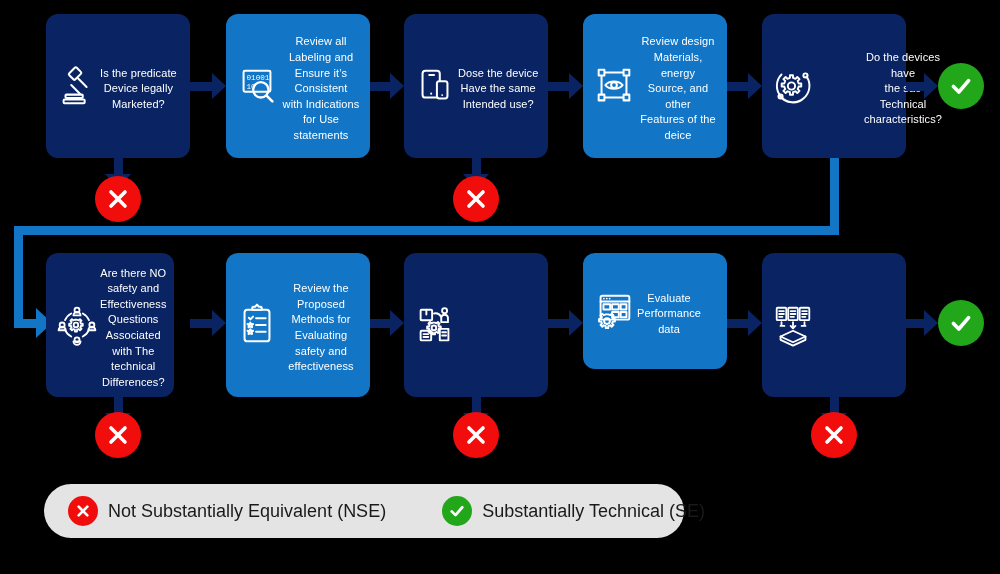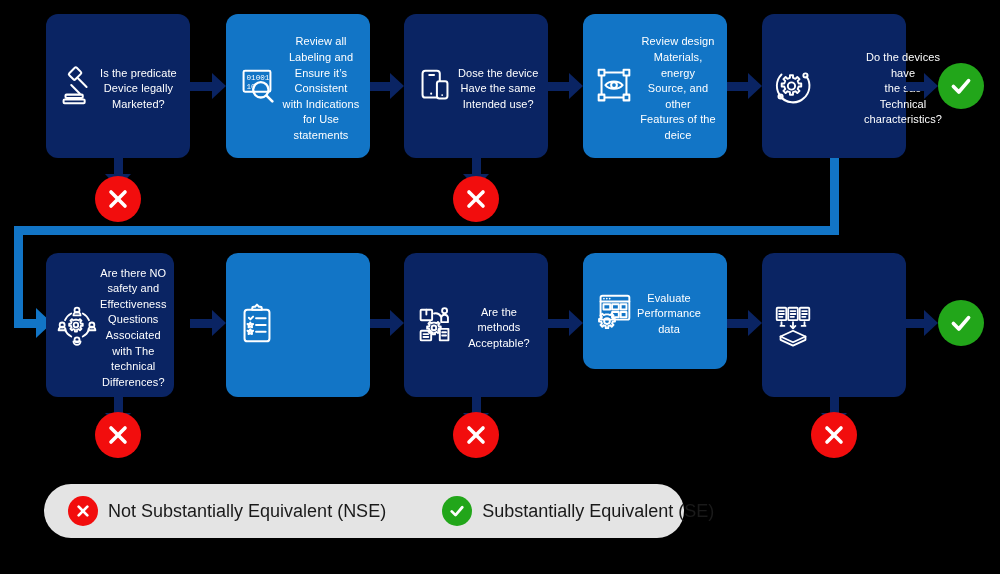--- a/index.html
+++ b/index.html
@@ -305,42 +305,43 @@
         <rect x="11" y="8" width="26" height="33" rx="3"></rect>
         <path d="M19 8 v-1.5 a1.5 1.5 0 0 1 1.5-1.5 h1.5 l2-2.2 2 2.2 h1.5 a1.5 1.5 0 0 1 1.5 1.5 V8 z" fill="#1275C6"></path>
         <path d="M15.5 16.5 l1.6 1.6 2.8-2.8"></path>
         <line x1="23" y1="17" x2="33" y2="17"></line>
         <path d="M17 21.5 l.9 1.8 2-.3-1.4 1.4 .3 2-1.8-.9-1.8 .9 .3-2-1.4-1.4 2 .3z"></path>
         <line x1="23" y1="24" x2="33" y2="24"></line>
         <path d="M17 28.5 l.9 1.8 2-.3-1.4 1.4 .3 2-1.8-.9-1.8 .9 .3-2-1.4-1.4 2 .3z"></path>
         <line x1="23" y1="31" x2="33" y2="31"></line>
       </svg>
     </span>
+    <span class="caption">Review the Proposed
+Methods for Evaluating
+safety and effectiveness</span>
   </div>
 
   <div class="box dark" style="left:404px; top:253px; width:144px; height:144px;">
     <span class="ico">
       <svg viewBox="0 0 48 48" fill="none" stroke="#ffffff" stroke-width="2" stroke-linecap="round" stroke-linejoin="round">
         <rect x="9" y="8" width="12" height="11" rx="1"></rect>
         <line x1="15" y1="8" x2="15" y2="13"></line>
         <path d="M23 12 q5 -1 7 3"></path>
         <circle cx="34" cy="9" r="2.6"></circle>
         <path d="M30.5 16 a3.6 3.6 0 0 1 7 0 v5 h-7z"></path>
         <path d="M24 21.5 l1.8 .7 1.3-1.3 1.6 1.6-1.3 1.3 .7 1.8h1.9v2.2h-1.9l-.7 1.8 1.3 1.3-1.6 1.6-1.3-1.3-1.8 .7v1.9h-2.2v-1.9l-1.8-.7-1.3 1.3-1.6-1.6 1.3-1.3-.7-1.8h-1.9v-2.2h1.9l.7-1.8-1.3-1.3 1.6-1.6 1.3 1.3 1.8-.7z"></path>
         <circle cx="22.9" cy="27" r="2.4"></circle>
         <rect x="9" y="30" width="11" height="10" rx="1"></rect>
         <line x1="12" y1="33.5" x2="17" y2="33.5"></line>
         <line x1="12" y1="36.5" x2="17" y2="36.5"></line>
         <rect x="29" y="28" width="9" height="12"></rect>
         <line x1="31.5" y1="31.5" x2="35.5" y2="31.5"></line>
         <line x1="31.5" y1="35" x2="35.5" y2="35"></line>
       </svg>
     </span>
-    <span class="caption">Are the methods
-Acceptable?</span>
   </div>
 
   <div class="box light" style="left:583px; top:253px; width:144px; height:116px;">
     <span class="ico">
       <svg viewBox="0 0 48 48" fill="none" stroke="#ffffff" stroke-width="2" stroke-linecap="round" stroke-linejoin="round">
         <rect x="10" y="8" width="30" height="25" rx="2"></rect>
         <line x1="10" y1="14" x2="40" y2="14"></line>
         <circle cx="13.5" cy="11" r=".9" fill="#ffffff" stroke="none"></circle>
         <circle cx="16.5" cy="11" r=".9" fill="#ffffff" stroke="none"></circle>
         <circle cx="19.5" cy="11" r=".9" fill="#ffffff" stroke="none"></circle>
@@ -467,17 +468,17 @@
         </svg>
       </span>
       <span class="legend-label">Not Substantially Equivalent (NSE)</span>
     </div>
     <div class="legend-item">
       <span class="legend-badge se">
         <svg width="18" height="18" viewBox="0 0 24 24" fill="none" stroke="#ffffff" stroke-width="3.6" stroke-linecap="round" stroke-linejoin="round">
           <polyline points="5,12.5 10,17.5 19,7"></polyline>
         </svg>
       </span>
-      <span class="legend-label">Substantially Equivalent (SE)</span>
+      <span class="legend-label">Substantially Technical (SE)</span>
     </div>
   </div>
 
 </div>
 
 </body></html>

